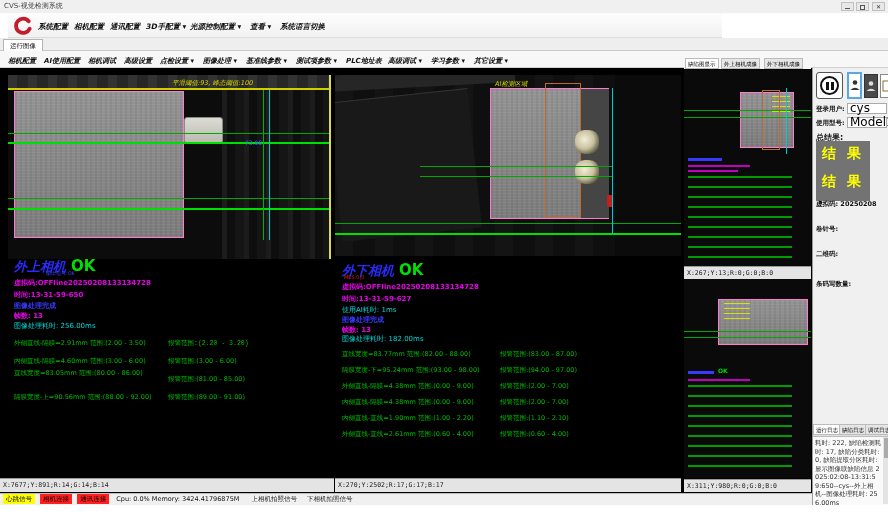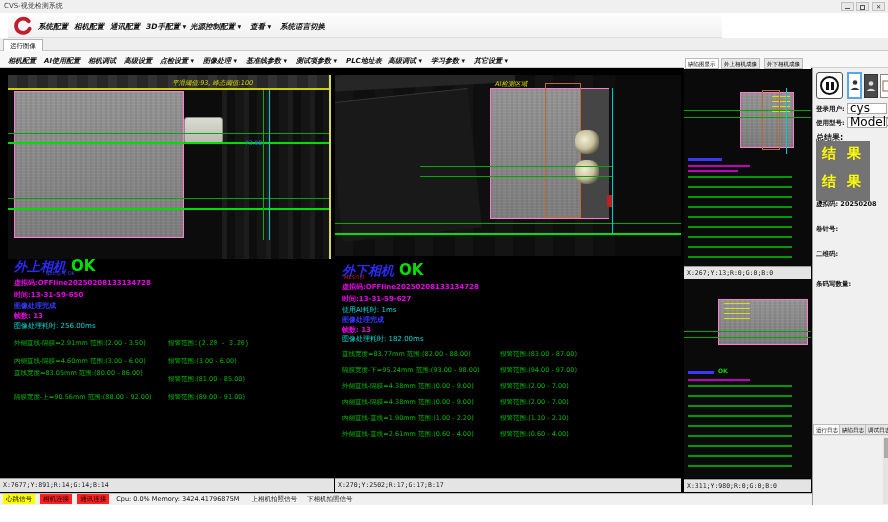--- a/index.html
+++ b/index.html
@@ -237,20 +237,21 @@
   <div class="resbox" style="left:3px; top:101px;">结 果</div>
   <span class="rlab" style="left:3px; top:132px;">虚拟码: 20250208</span>
   <span class="rlab" style="left:3px; top:157px;">卷针号:</span>
   <span class="rlab" style="left:3px; top:182px;">二维码:</span>
   <span class="rlab" style="left:3px; top:212px;">条码写数量:</span>
   <div class="abs" style="left:0; top:356px; width:76px; height:12px; background:#e0e0e0;">
     <div class="logtab" style="left:0; background:#fff;">运行日志</div>
     <div class="logtab" style="left:26px;">缺陷日志</div>
     <div class="logtab" style="left:52px;">调试日志</div>
   </div>
+  <div class="abs" style="left:0; top:368px; width:76px; height:69px; background:#fafafa; border-top:1px solid #bbb; font-size:6.5px; line-height:8.5px; color:#333; padding:2px 7px 2px 2px; overflow:hidden; word-break:break-all;">耗时: 222, 缺陷检测耗时: 17, 缺陷分类耗时: 0, 缺陷提取分区耗时: 显示图像联缺陷信息 2025:02:08-13:31:59:650--cys--外上相机--图像处理耗时: 256.00ms</div>
   <div class="abs" style="left:70px; top:369px; width:5px; height:67px; background:#e4e4e4;">
     <div style="margin:1px 0.5px; width:4px; height:20px; background:#ababab;"></div>
   </div>
 </div>
 
 <div class="abs statusbar">
   <span class="badge" style="background:#ffff00; color:#000;">心跳信号</span>
   <span class="badge" style="background:#ff2020; color:#000;">相机连接</span>
   <span class="badge" style="background:#ff2020; color:#000;">通讯连接</span>
   <span style="margin-left:5px; color:#111;">Cpu: 0.0% Memory: 3424.41796875M</span>

